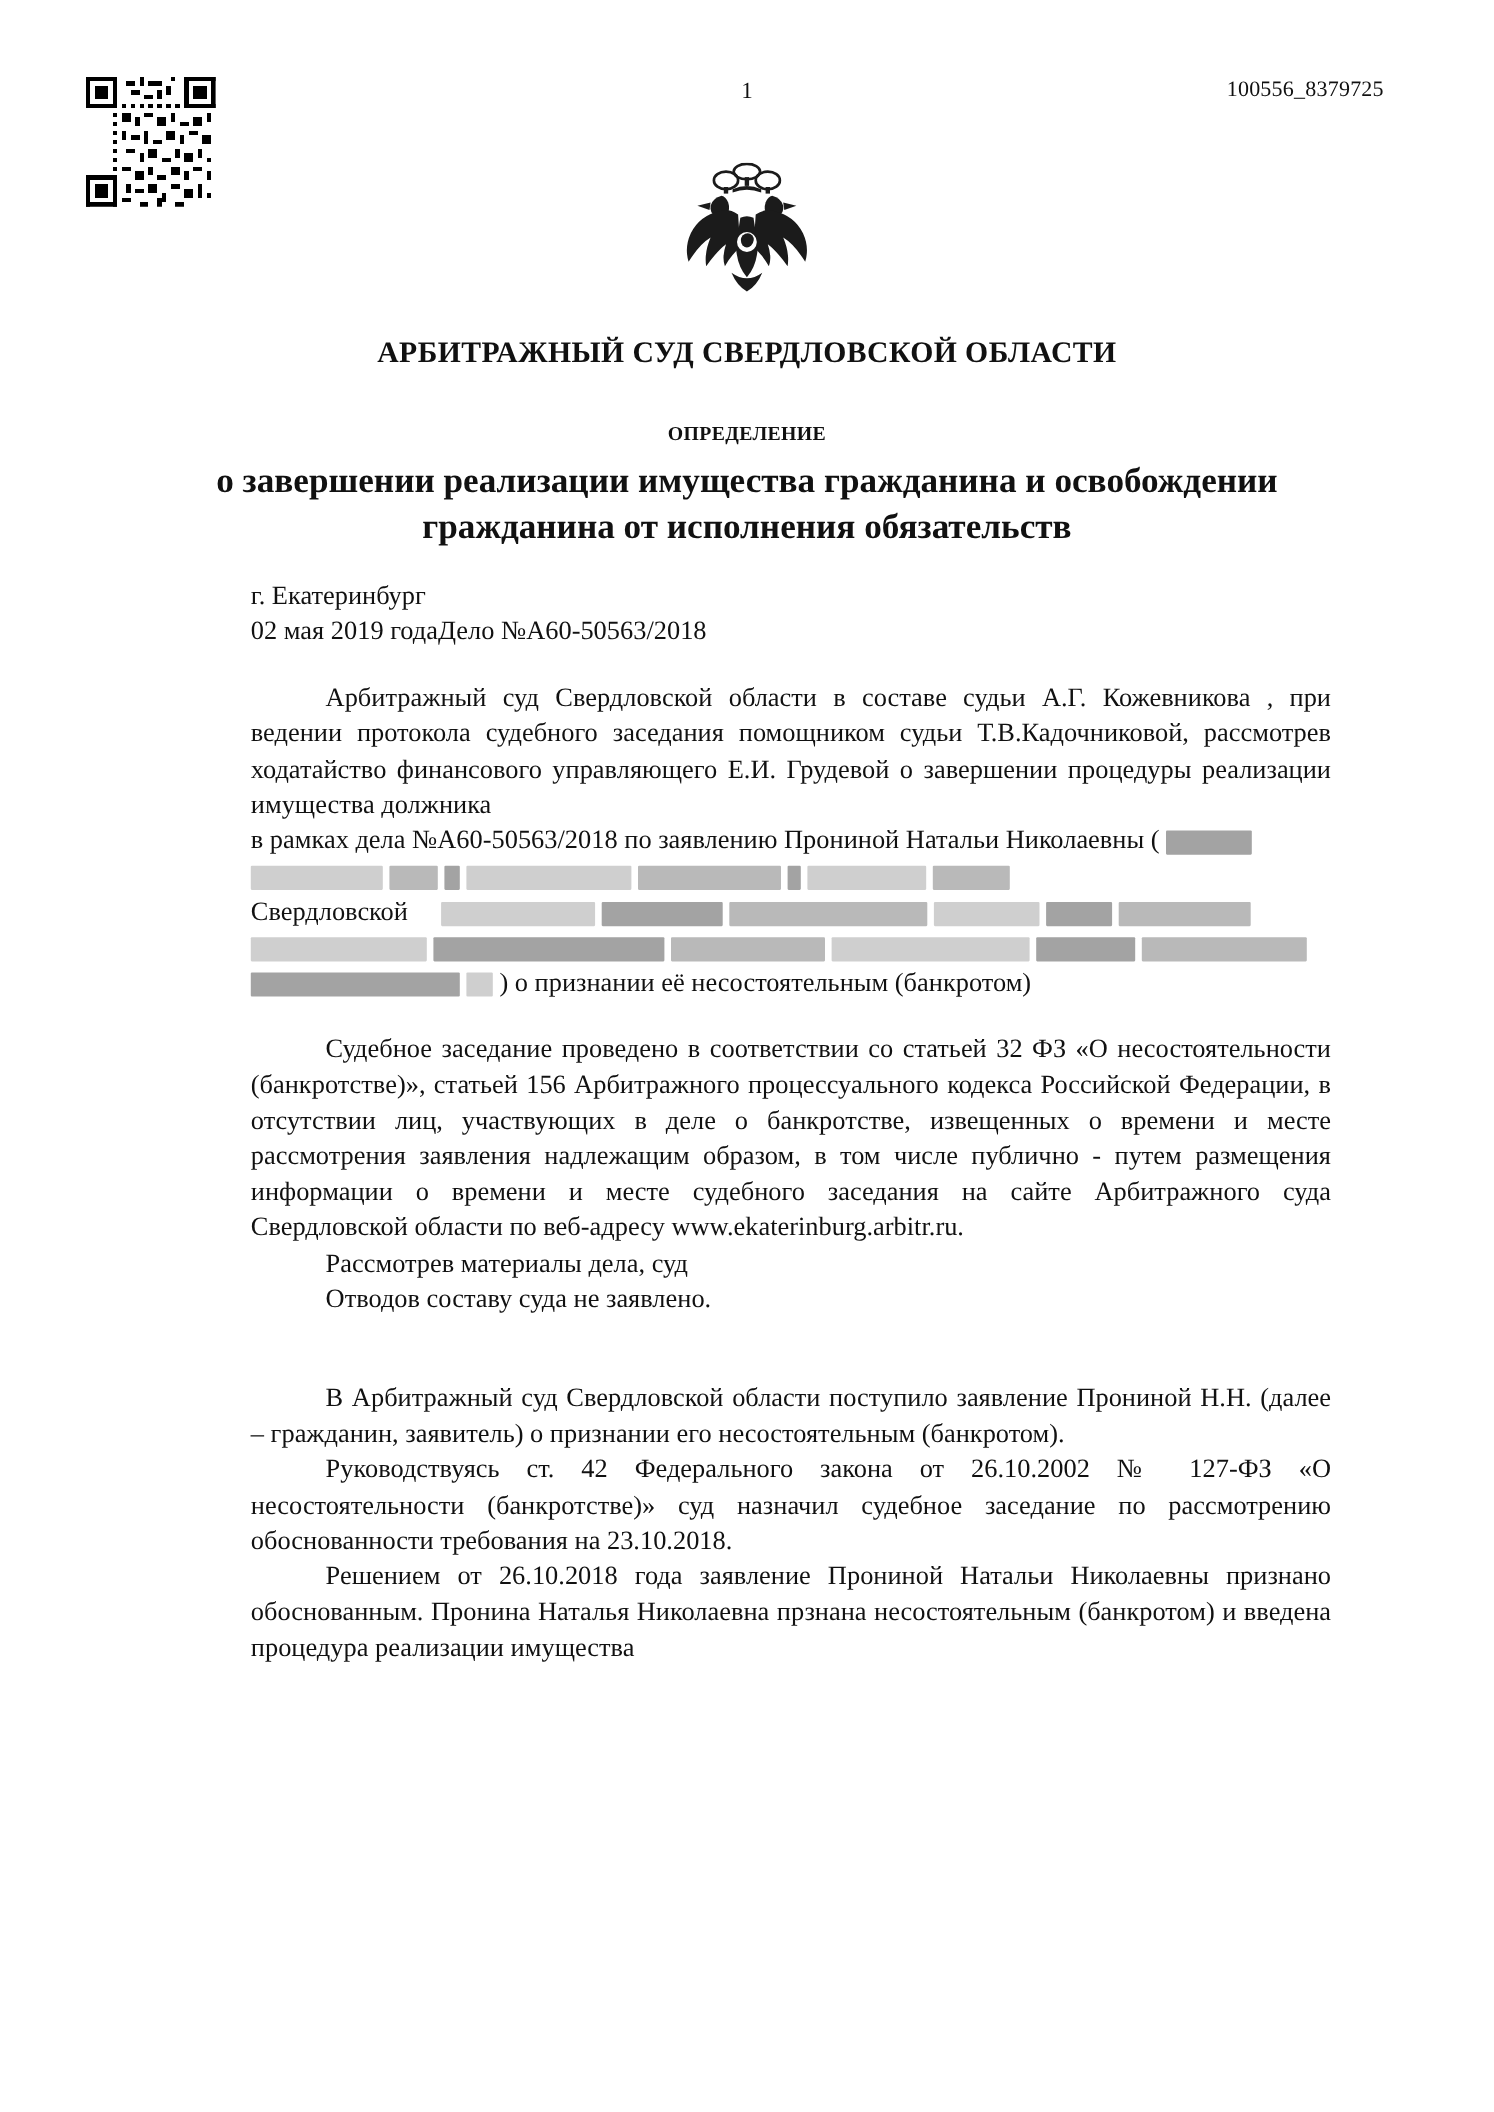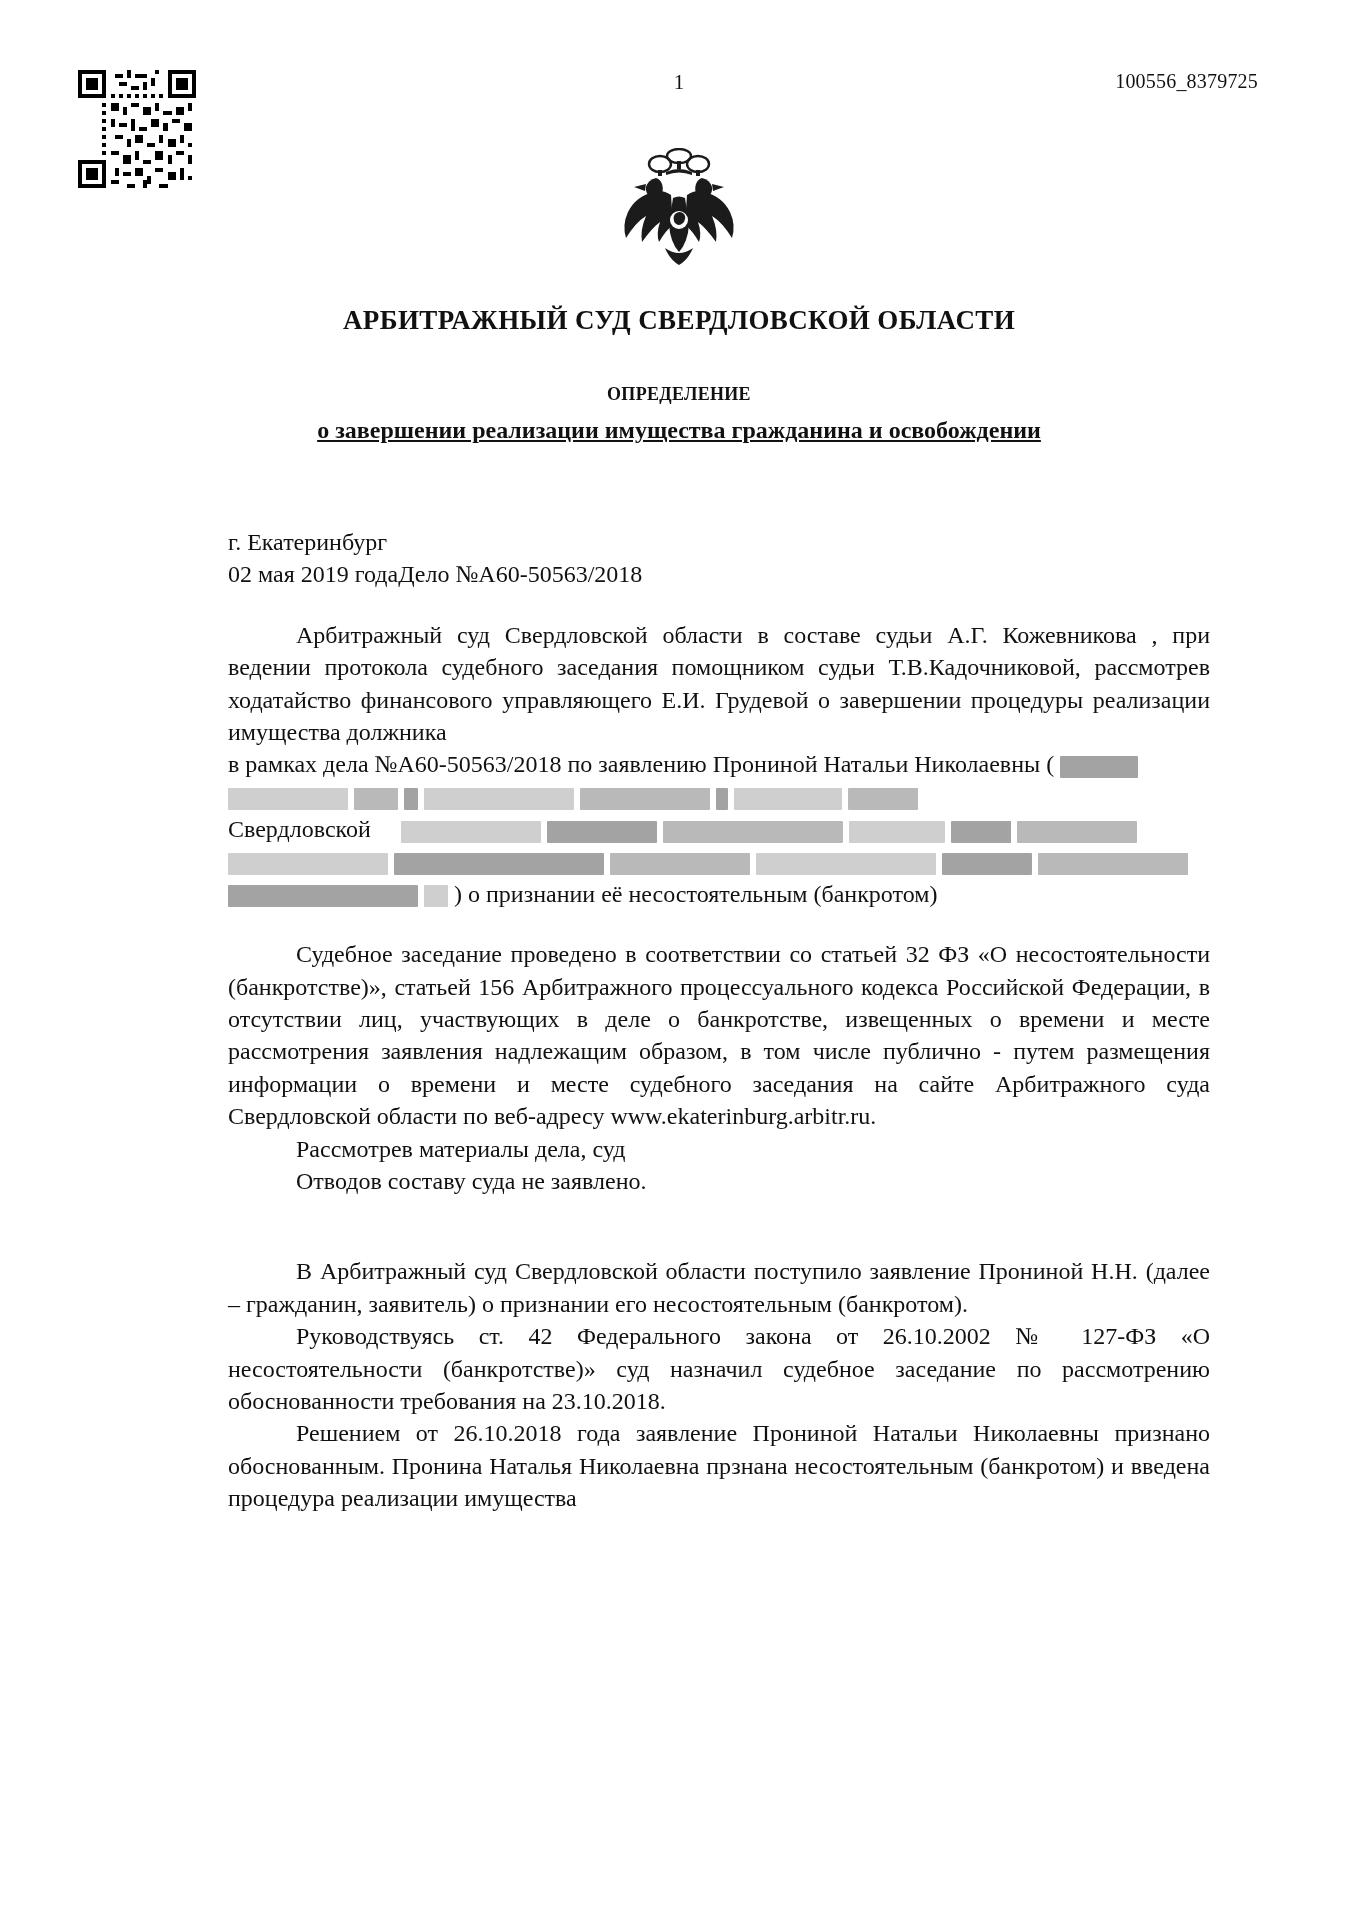--- a/index.html
+++ b/index.html
@@ -76,25 +76,24 @@
     letter-spacing: 0.4px;
     margin-bottom: 48px;
   }
   .doc-type {
     font-size: 18px;
     font-weight: bold;
     margin-bottom: 10px;
     letter-spacing: 0.3px;
   }
   .doc-subtitle {
-    font-size: 24px;
+    font-size: 32px;
     font-weight: bold;
     line-height: 1.32;
     padding: 0 160px;
-    text-decoration: underline;
   }
 
   
   .body {
     position: absolute;
     top: 526px;
     left: 188px;
     width: 982px;
     font-size: 24px;
     line-height: 1.35;
@@ -270,20 +269,21 @@
         <path d="M49 100 q14 10 28 0 q-5 12 -14 17 q-9 -5 -14 -17 z"></path>
       </g>
     </svg>
   </div>
 
   <div class="titles">
     <div class="court-name">АРБИТРАЖНЫЙ СУД СВЕРДЛОВСКОЙ ОБЛАСТИ</div>
     <div class="doc-type">ОПРЕДЕЛЕНИЕ</div>
     <div class="doc-subtitle">
       <div>о завершении реализации имущества гражданина и освобождении</div>
+      <div>гражданина от исполнения обязательств</div>
     </div>
   </div>
 
   <div class="body">
 
     <div class="meta-line meta-city">г. Екатеринбург</div>
     <div class="meta-row">
       <span>02 мая 2019 года</span>
       <span class="right">Дело №А60-50563/2018</span>
     </div>

